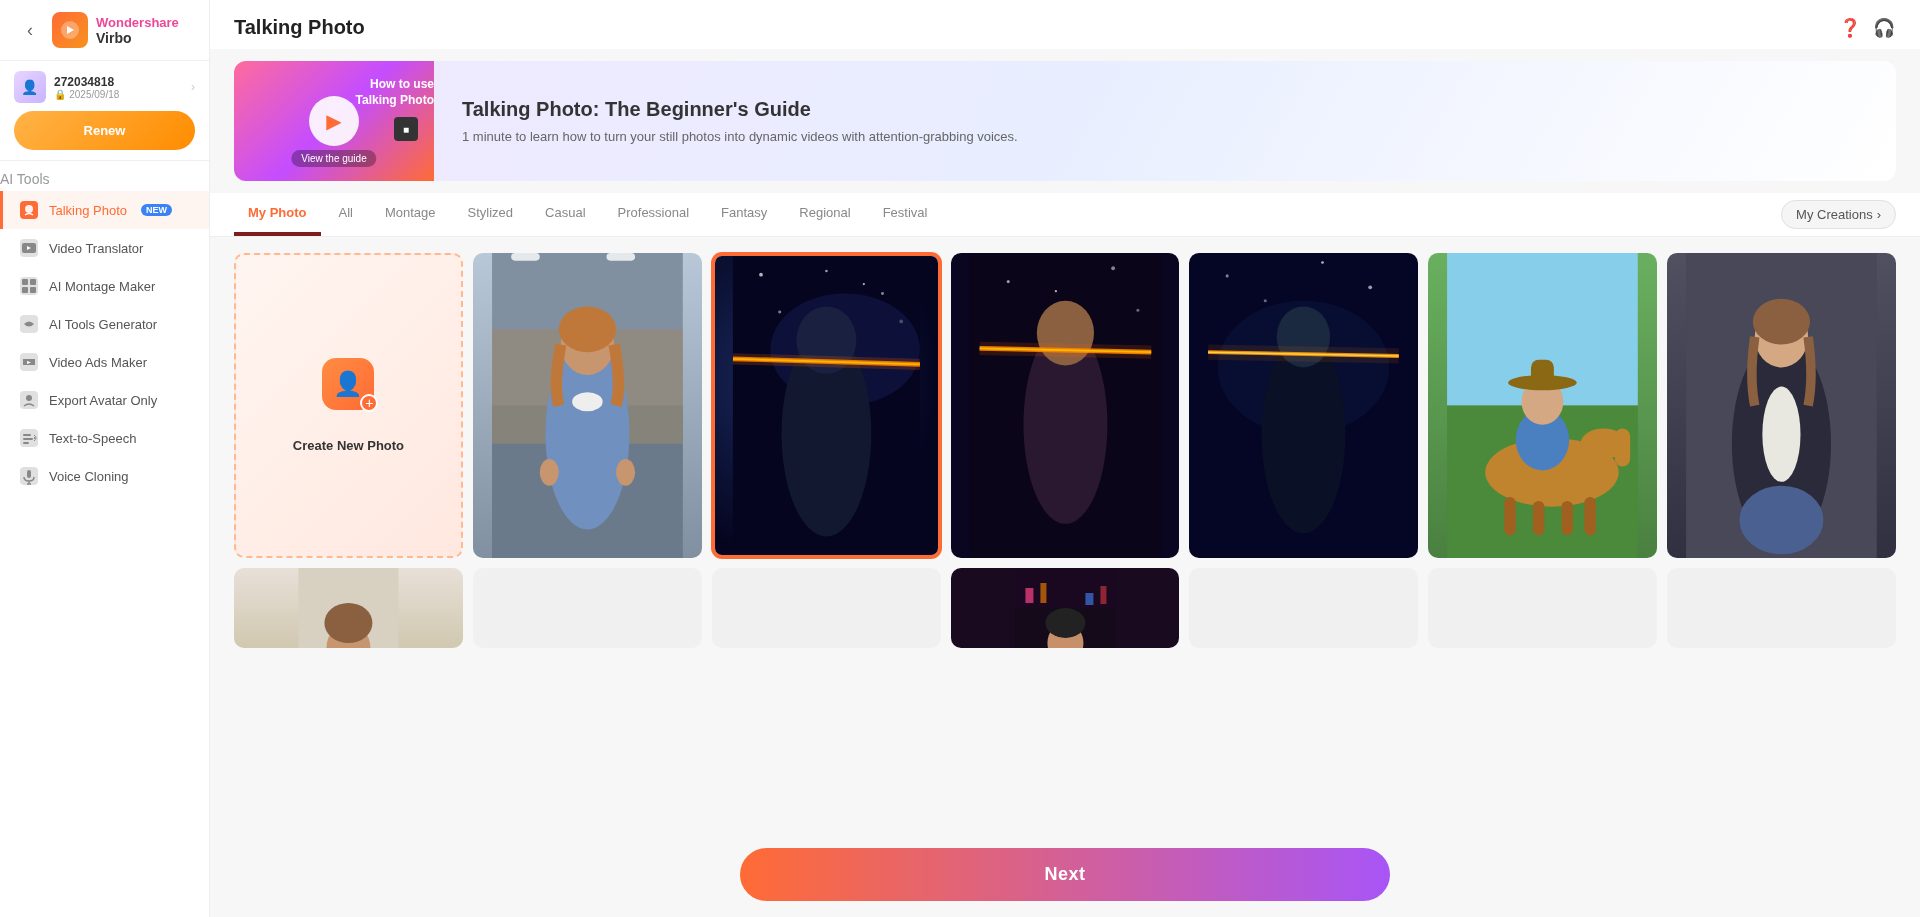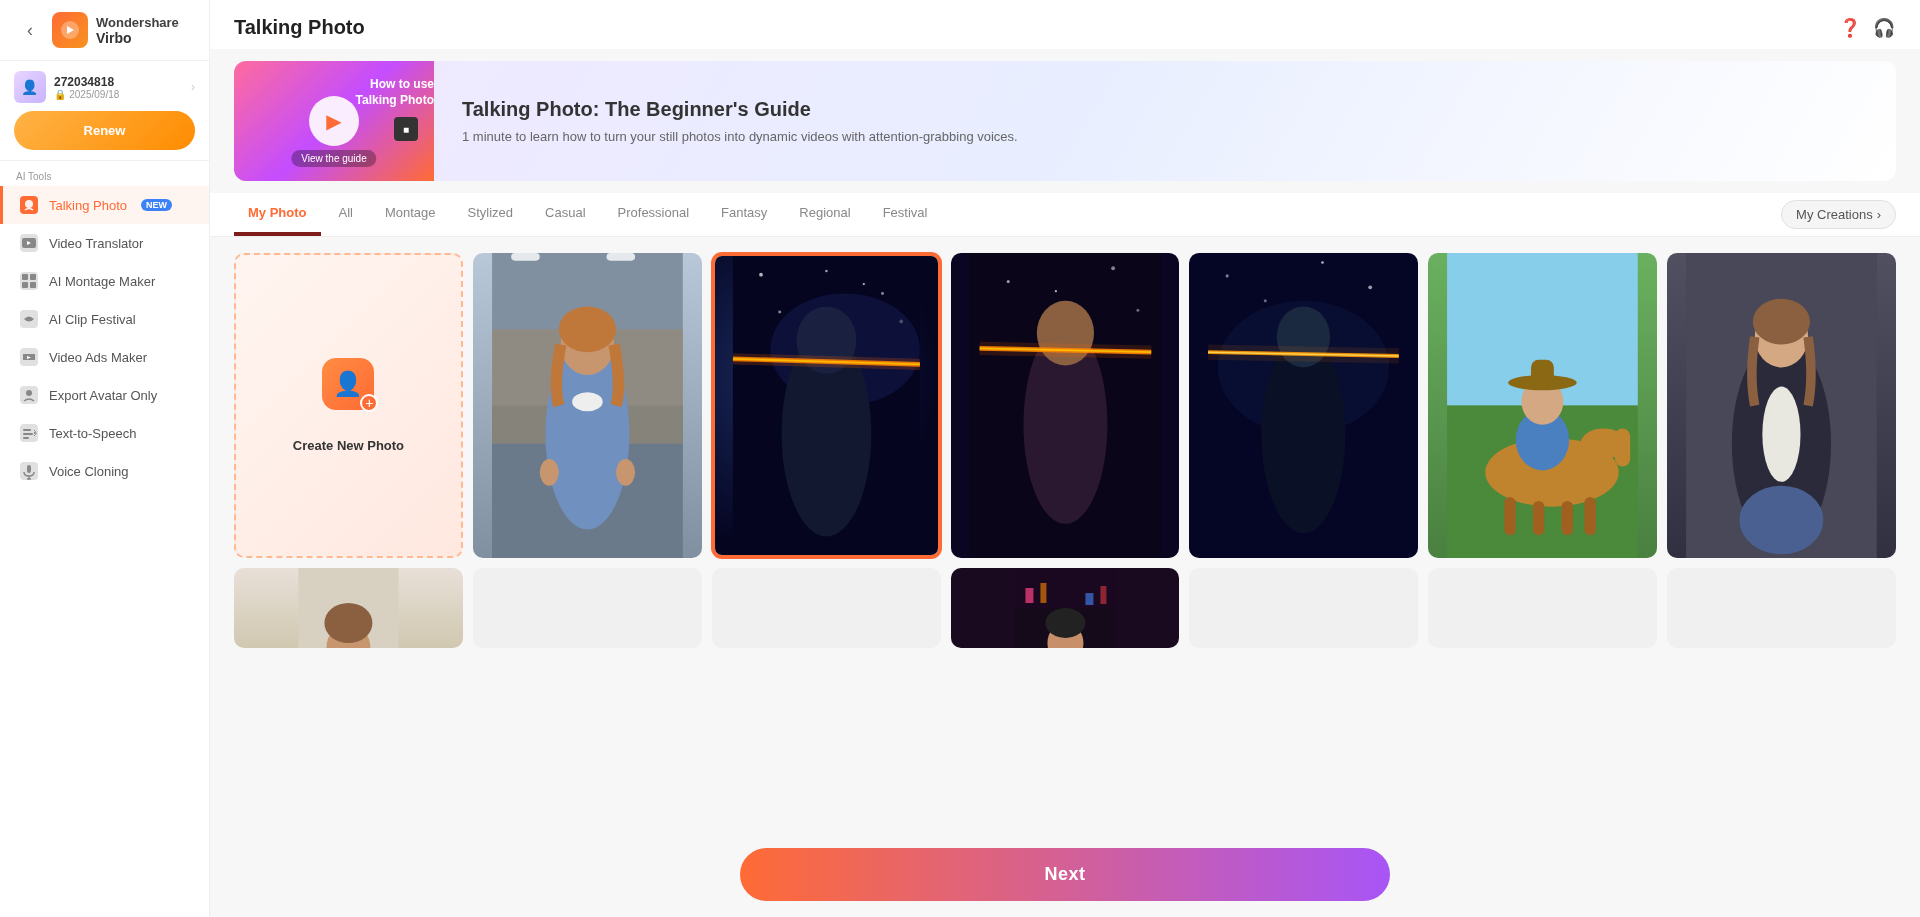--- a/index.html
+++ b/index.html
@@ -31,21 +31,21 @@
       font-size: 18px;
       display: flex; align-items: center; justify-content: center;
     }
     .logo-icon {
       width: 36px; height: 36px;
       background: linear-gradient(135deg, #ff6b35, #f7931e);
       border-radius: 8px;
       display: flex; align-items: center; justify-content: center;
       color: white; font-weight: bold; font-size: 14px;
     }
-    .logo-text { font-size: 13px; font-weight: 600; color: #404040; }
+    .logo-text { font-size: 13px; font-weight: 600; color: #ec4899; }
 
     .user-section {
       padding: 10px 14px;
       border-bottom: 1px solid #f0f0f0;
     }
     .user-row {
       display: flex; align-items: center; gap: 8px;
       margin-bottom: 8px;
     }
     .user-avatar {
@@ -65,22 +65,22 @@
       color: white;
       border: none;
       border-radius: 20px;
       padding: 12px 0;
       font-size: 13px;
       font-weight: 600;
       cursor: pointer;
     }
 
     .ai-tools-label {
-      padding: 10px 16px 4px;
-      font-size: 10px;
+      padding: 10px 0 4px;
+      font-size: 14px;
       color: #999;
       font-weight: 500;
     }
 
     .sidebar-nav { flex: 1; overflow-y: auto; }
     .nav-item {
       display: flex; align-items: center; gap: 10px;
       padding: 9px 16px;
       cursor: pointer;
       color: #555;
@@ -399,21 +399,21 @@
       <span>AI Montage Maker</span>
     </div>
 
     <div class="nav-item">
       <div class="nav-icon">
         <svg width="18" height="18" viewBox="0 0 18 18" fill="none">
           <rect width="18" height="18" rx="4" fill="#e0e0e0"></rect>
           <path d="M4 9 Q9 4 14 9 Q9 14 4 9Z" fill="#888"></path>
         </svg>
       </div>
-      <span>AI Clip Festival</span>
+      <span>AI Tools Generator</span>
     </div>
 
     <div class="nav-item">
       <div class="nav-icon">
         <svg width="18" height="18" viewBox="0 0 18 18" fill="none">
           <rect width="18" height="18" rx="4" fill="#e0e0e0"></rect>
           <path d="M3 6h12v6H3z" fill="#888" rx="1"></path>
           <path d="M7 8l4 1.5-4 1.5V8z" fill="white"></path>
         </svg>
       </div>

